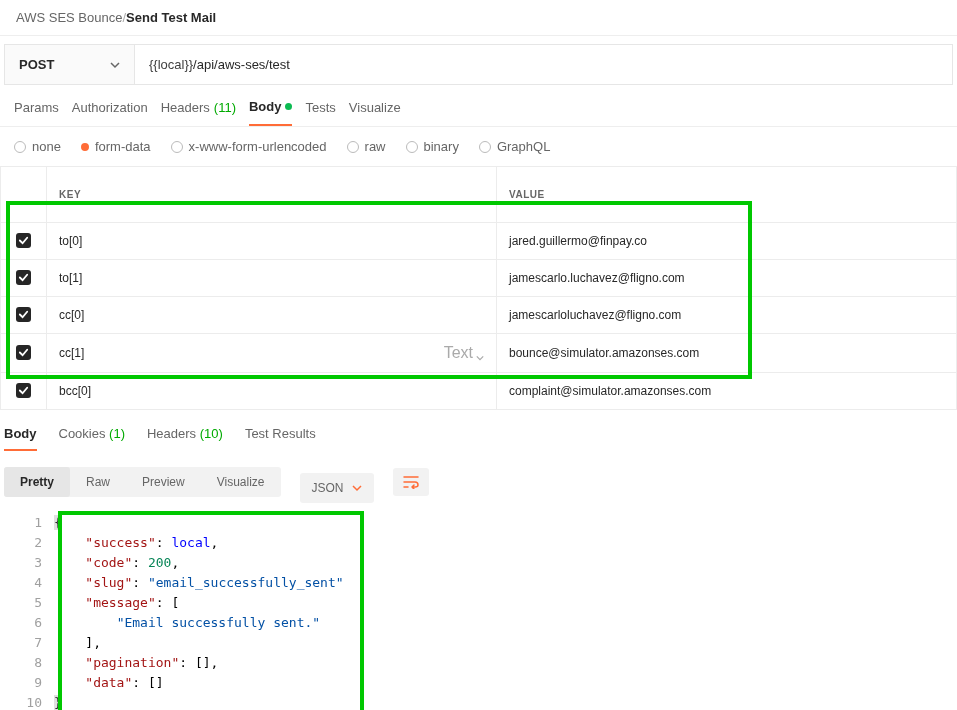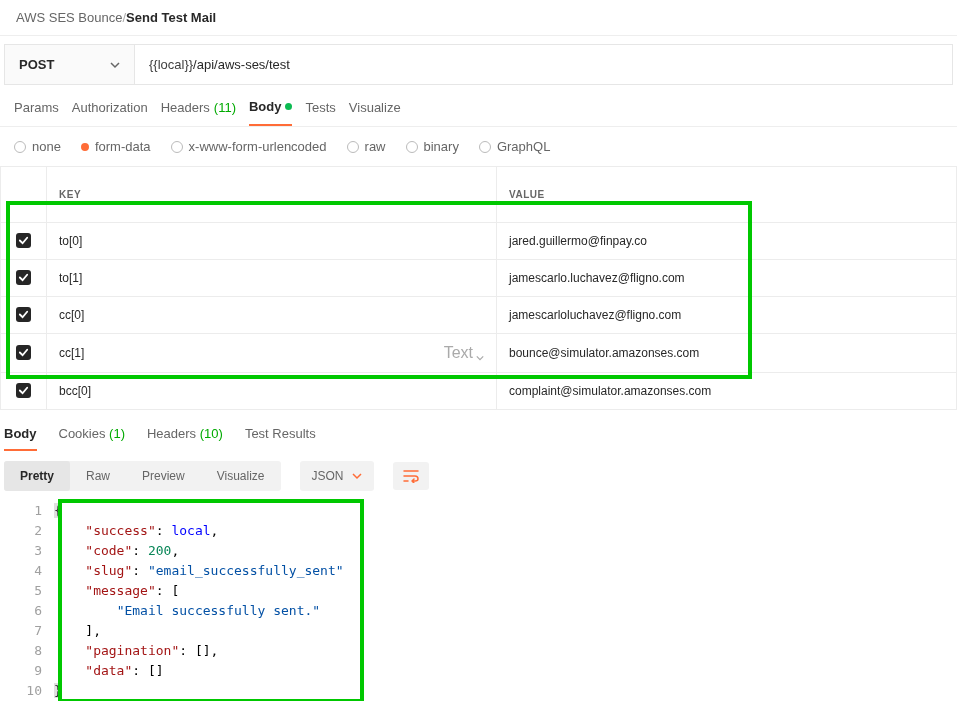--- a/index.html
+++ b/index.html
@@ -34,21 +34,21 @@
     .kcol{width:450px;}
     .type-hint{color:#aaa;font-size:16px;display:flex;align-items:flex-end;gap:3px;justify-content:flex-end;}
     .kcell-inner{display:flex;justify-content:space-between;align-items:center;}
     .resp-tabs { display:flex; gap:22px; padding: 16px 4px 0 4px;}
     .resp-tab { padding-bottom:8px; font-size:13px; color:#666; cursor:pointer;}
     .resp-tab.active { color:#282828; font-weight:600; border-bottom:2px solid #ff6c37;}
     .view-bar { display:flex; gap:5px; padding:10px 4px; align-items:center;}
     .view-tabs { display:flex; background:#f2f2f2; border-radius:3px;}
     .vtab { padding:8px 16px; font-size:12px; color:#666; cursor:pointer;}
     .vtab.selected { background:#e6e6e6; color:#282828; font-weight:600; border-radius:3px;}
-    .format-sel { margin-left:14px; background:#f2f2f2; padding:8px 12px; display:flex;align-items:center;gap:8px;border-radius:3px;font-size:12px;color:#666;}
+    .format-sel { margin-left:14px; background:#f2f2f2; padding:8px 12px; display:flex;align-items:center;gap:8px;border-radius:3px;font-size:12px;color:#666;margin-top:12px;}
     .wrap-btn{margin-left:14px;background:#f2f2f2;padding:7px 10px;border-radius:3px;display:flex;align-items:center;}
     .code-area{display:flex; font-family:Consolas,Menlo,monospace; font-size:13px; position:relative; margin:0 4px;}
     .gutter{width:50px; text-align:right; color:#a0a0a0; padding-right:12px; line-height:20px; user-select:none;}
     .code{flex:1; line-height:20px;}
     .code .brace{background:#e0e0e0;}
     .code .key{color:#a31515;}
     .code .str{color:#0451a5;}
     .code .bool{color:#0000ff;}
     .code .num{color:#098658;}
     .code .punc{color:#000;}

